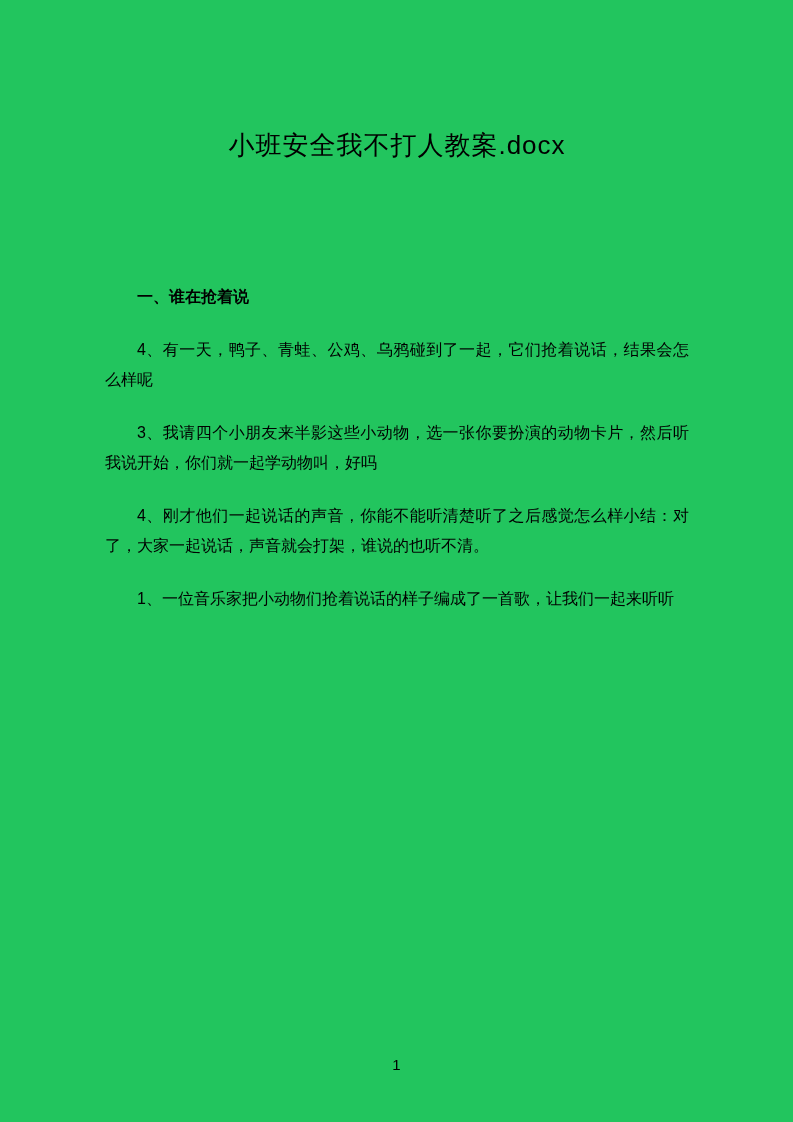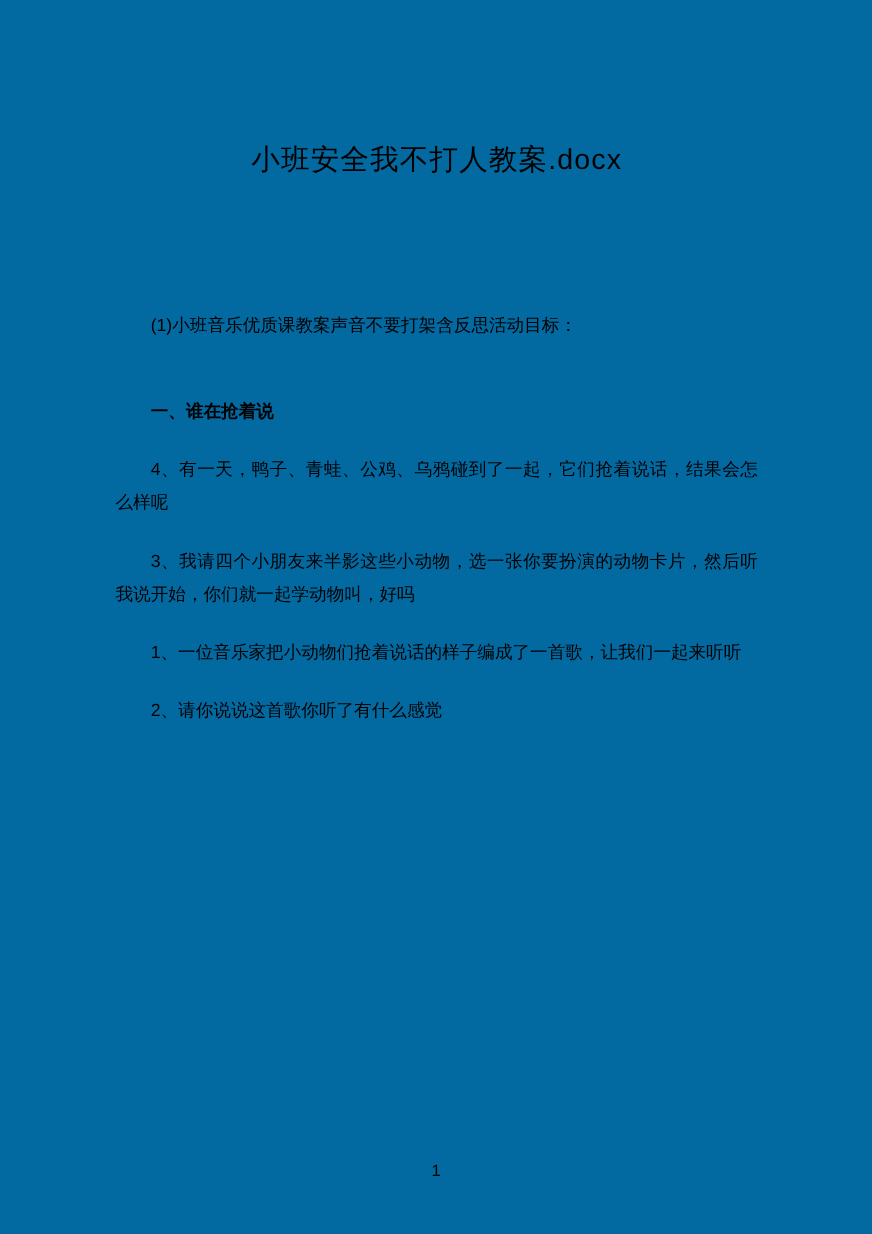--- a/index.html
+++ b/index.html
@@ -4,21 +4,21 @@
 <style>
   html, body {
     margin: 0;
     padding: 0;
     background: #ffffff;
   }
   .page {
     position: relative;
     width: 793px;
     height: 1122px;
-    background: #0369a1;
+    background: #22c55e;
     color: #000000;
     font-family: "Liberation Sans", "DejaVu Sans", sans-serif;
     overflow: hidden;
     margin: 0 auto;
   }
   .doc-title {
     margin: 130px 104px 0 105px;
     font-size: 26px;
     line-height: 30px;
     font-weight: 400;
@@ -50,24 +50,23 @@
     line-height: 18px;
   }
 </style>
 </head>
 <body>
 
 <div class="page">
   <h1 class="doc-title">小班安全我不打人教案.docx</h1>
 
   <div class="doc-body">
-      <p class="para body">(1)小班音乐优质课教案声音不要打架含反思活动目标：</p>
       <p class="para heading">一、谁在抢着说</p>
       <p class="para body">4、有一天，鸭子、青蛙、公鸡、乌鸦碰到了一起，它们抢着说话，结果会怎么样呢</p>
       <p class="para body">3、我请四个小朋友来半影这些小动物，选一张你要扮演的动物卡片，然后听我说开始，你们就一起学动物叫，好吗</p>
+      <p class="para body">4、刚才他们一起说话的声音，你能不能听清楚听了之后感觉怎么样小结：对了，大家一起说话，声音就会打架，谁说的也听不清。</p>
       <p class="para body">1、一位音乐家把小动物们抢着说话的样子编成了一首歌，让我们一起来听听</p>
-      <p class="para body">2、请你说说这首歌你听了有什么感觉</p>
     </div>
 
   <div class="page-footer">
     <span>1</span>
   </div>
 </div>
 
 </body></html>

